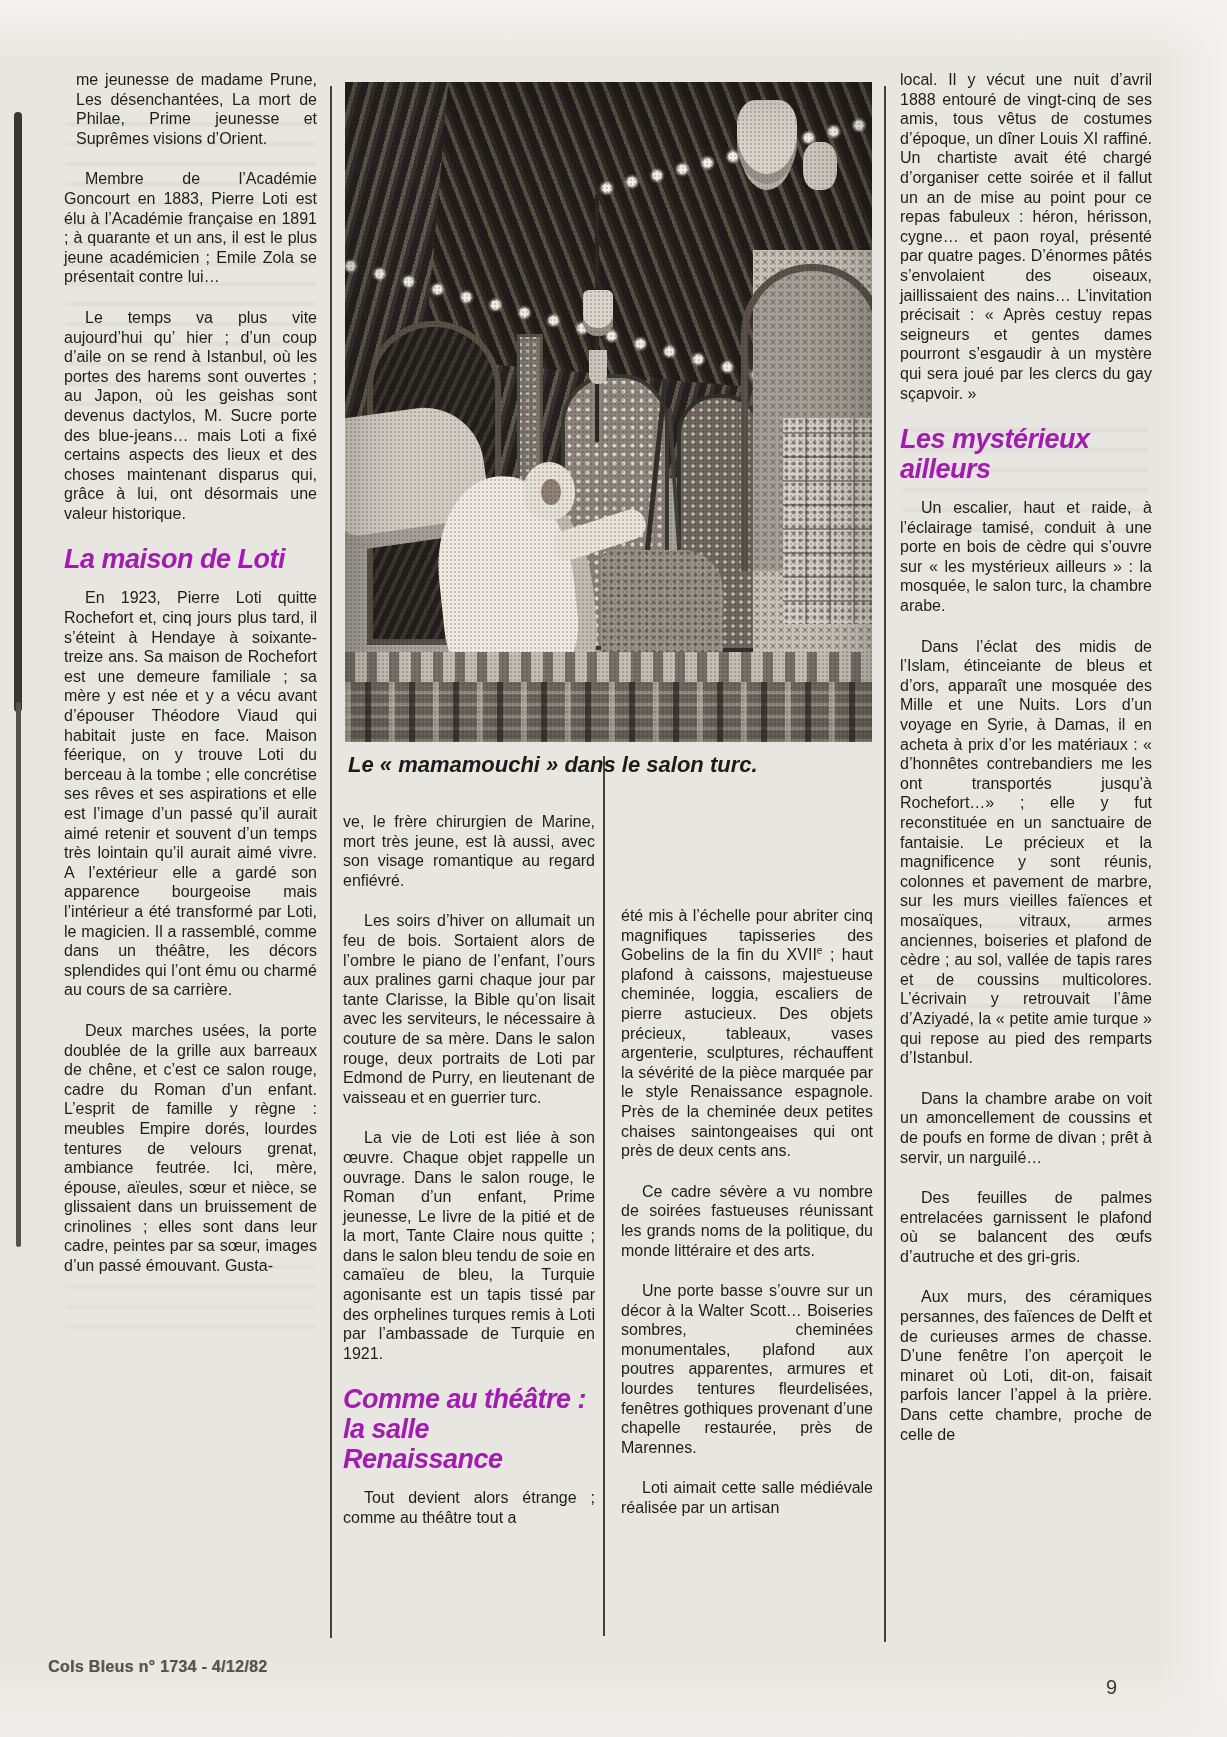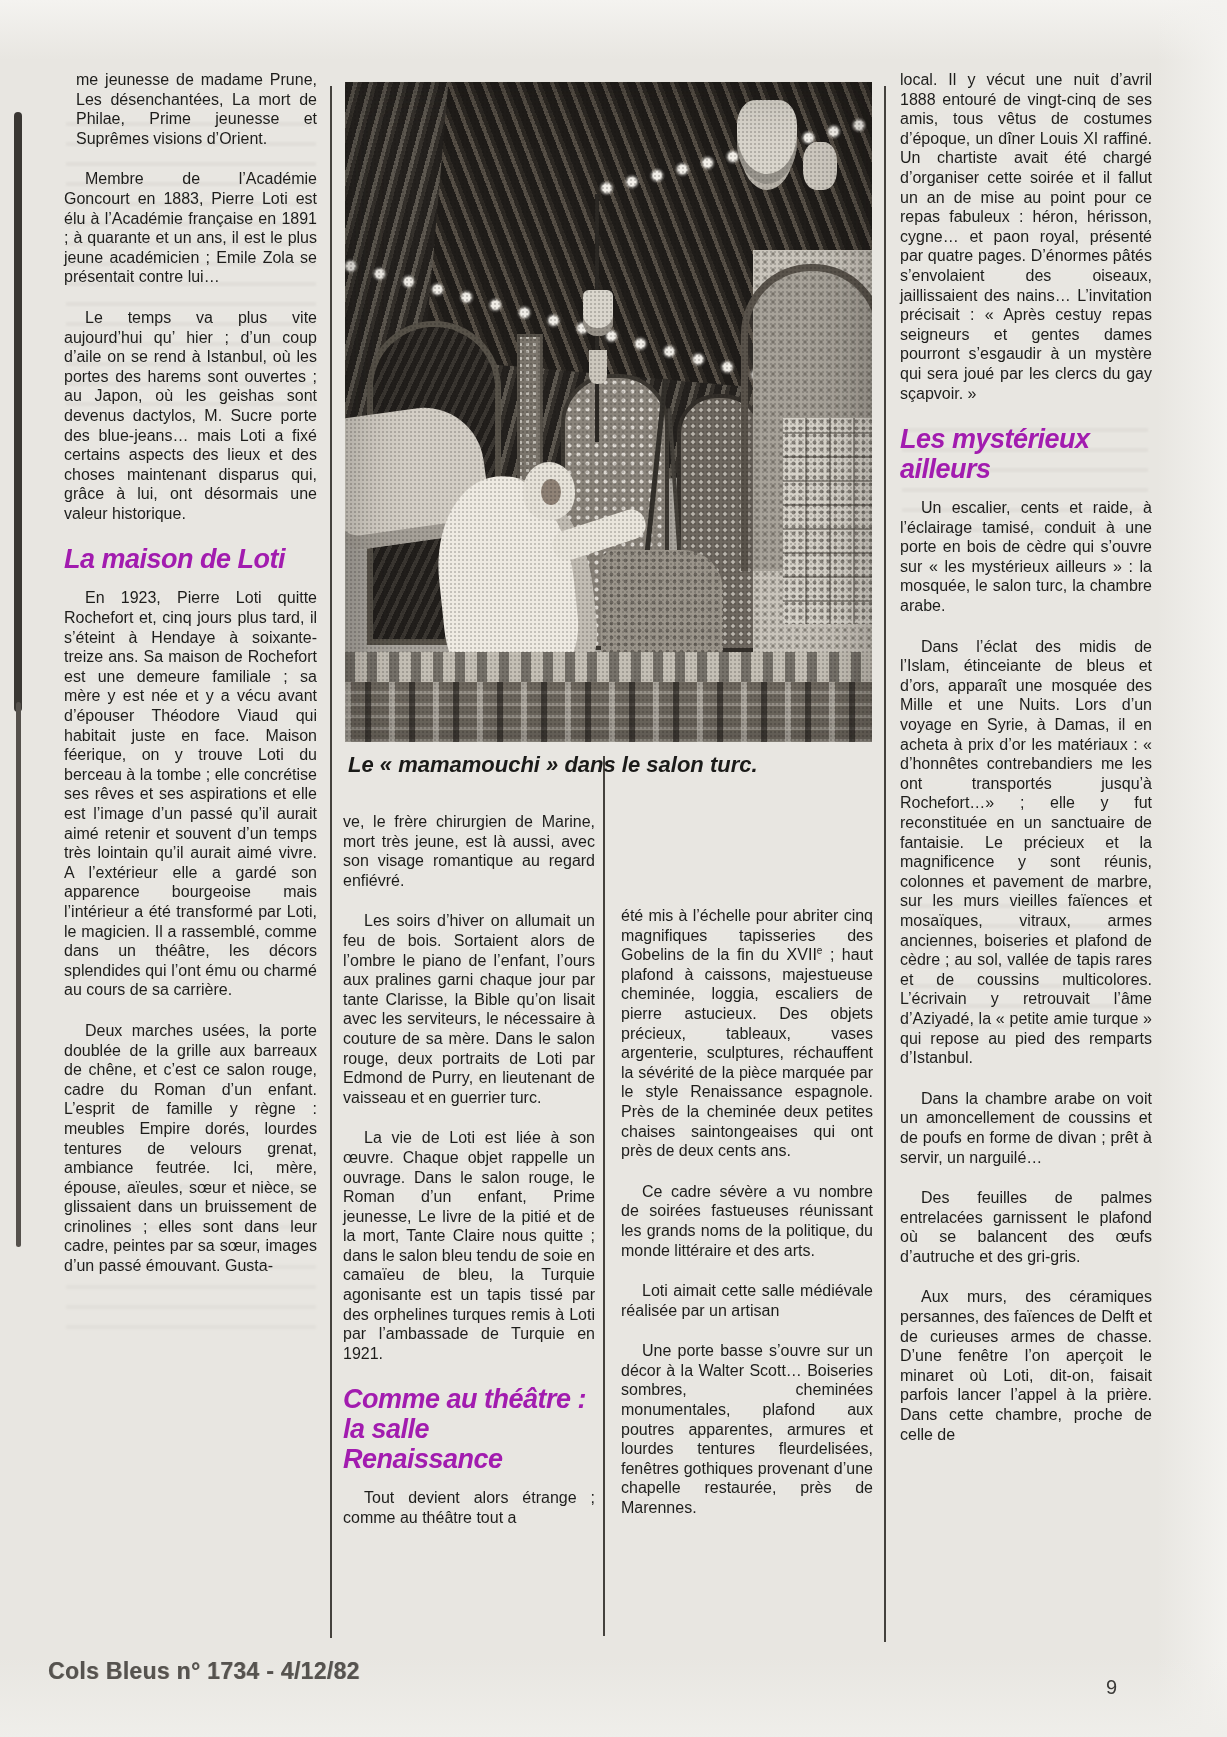--- a/index.html
+++ b/index.html
@@ -39,21 +39,21 @@
   .col2{left:343px;top:812px;width:252px;}
   .col3{left:621px;top:906px;width:252px;}
   .col4{left:900px;top:70px;width:252px;}
   .head{font-style:italic;font-weight:bold;font-size:27px;line-height:30px;
     margin:8px 0 14px;text-indent:0;letter-spacing:-0.5px;color:#a21caf;text-align:left;}
   .ital{}
   sup{font-size:10px;line-height:0;}
 
   .caption{position:absolute;left:348px;top:752px;width:524px;
     font-style:italic;font-weight:bold;font-size:22px;color:#1b1b19;}
-  .footer{position:absolute;left:48px;top:1658px;font-size:23px;font-weight:bold;
+  .footer{position:absolute;left:48px;top:1658px;font-size:16px;font-weight:bold;
     color:#56534f;letter-spacing:.3px;text-shadow:.7px 0 0 rgba(86,83,79,.5);}
   .pagenum{position:absolute;left:1106px;top:1676px;font-size:20px;color:#3b3a38;}
 
   
   .photo{position:absolute;left:345px;top:82px;width:527px;height:660px;
     background:#a8a49d;overflow:hidden;}
   .ph{position:absolute;}
   .ceilA{left:-80px;top:-90px;width:560px;height:500px;transform:rotate(-7deg);
     background:repeating-linear-gradient(112deg,#24211e 0 7px,#5d5850 7px 11px,#35312c 11px 15px);}
   .ceilB{right:-90px;top:-130px;width:520px;height:430px;transform:rotate(5deg);
@@ -180,28 +180,28 @@
     <p class="nofirst">ve, le frère chirurgien de Marine, mort très jeune, est là aussi, avec son visage romantique au regard enfiévré.</p>
     <p>Les soirs d’hiver on allumait un feu de bois. Sortaient alors de l’ombre le piano de l’enfant, l’ours aux pralines garni chaque jour par tante Clarisse, la Bible qu’on lisait avec les serviteurs, le nécessaire à couture de sa mère. Dans le salon rouge, deux portraits de Loti par Edmond de Purry, en lieutenant de vaisseau et en guerrier turc.</p>
     <p><span>La vie de Loti est liée à son œuvre. Chaque objet rappelle un ouvrage. Dans le salon rouge, le </span><span class="ital">Roman d’un enfant, Prime jeunesse, Le livre de la pitié et de la mort, Tante Claire nous quitte ;</span><span> dans le salon bleu tendu de soie en camaïeu de bleu, la </span><span class="ital">Turquie agonisante</span><span> est un tapis tissé par des orphelines turques remis à Loti par l’ambassade de Turquie en 1921.</span></p>
     <h2 class="head">Comme au théâtre : la salle Renaissance</h2>
     <p>Tout devient alors étrange ; comme au théâtre tout a</p>
   </section>
 
   <section class="col col3">
     <p class="nofirst"><span>été mis à l’échelle pour abriter cinq magnifiques tapisseries des Gobelins de la fin du XVII</span><sup>e</sup><span> ; haut plafond à caissons, majestueuse cheminée, loggia, escaliers de pierre astucieux. Des objets précieux, tableaux, vases argenterie, sculptures, réchauffent la sévérité de la pièce marquée par le style Renaissance espagnole. Près de la cheminée deux petites chaises saintongeaises qui ont près de deux cents ans.</span></p>
     <p>Ce cadre sévère a vu nombre de soirées fastueuses réunissant les grands noms de la politique, du monde littéraire et des arts.</p>
+    <p>Une porte basse s’ouvre sur un décor à la Walter Scott… Boiseries sombres, cheminées monumentales, plafond aux poutres apparentes, armures et lourdes tentures fleurdelisées, fenêtres gothiques provenant d’une chapelle restaurée, près de Marennes.</p>
     <p>Loti aimait cette salle médiévale réalisée par un artisan</p>
-    <p>Une porte basse s’ouvre sur un décor à la Walter Scott… Boiseries sombres, cheminées monumentales, plafond aux poutres apparentes, armures et lourdes tentures fleurdelisées, fenêtres gothiques provenant d’une chapelle restaurée, près de Marennes.</p>
   </section>
 
   <section class="col col4">
     <p class="nofirst">local. Il y vécut une nuit d’avril 1888 entouré de vingt-cinq de ses amis, tous vêtus de costumes d’époque, un dîner Louis XI raffiné. Un chartiste avait été chargé d’organiser cette soirée et il fallut un an de mise au point pour ce repas fabuleux : héron, hérisson, cygne… et paon royal, présenté par quatre pages. D’énormes pâtés s’envolaient des oiseaux, jaillissaient des nains… L’invitation précisait : « Après cestuy repas seigneurs et gentes dames pourront s’esgaudir à un mystère qui sera joué par les clercs du gay sçapvoir. »</p>
     <h2 class="head">Les mystérieux ailleurs</h2>
-    <p>Un escalier, cents et raide, à l’éclairage tamisé, conduit à une porte en bois de cèdre qui s’ouvre sur « les mystérieux ailleurs » : la mosquée, le salon turc, la chambre arabe.</p>
+    <p>Un escalier, haut et raide, à l’éclairage tamisé, conduit à une porte en bois de cèdre qui s’ouvre sur « les mystérieux ailleurs » : la mosquée, le salon turc, la chambre arabe.</p>
     <p>Dans l’éclat des midis de l’Islam, étinceiante de bleus et d’ors, apparaît une mosquée des Mille et une Nuits. Lors d’un voyage en Syrie, à Damas, il en acheta à prix d’or les matériaux : « d’honnêtes contrebandiers me les ont transportés jusqu’à Rochefort…» ; elle y fut reconstituée en un sanctuaire de fantaisie. Le précieux et la magnificence y sont réunis, colonnes et pavement de marbre, sur les murs vieilles faïences et mosaïques, vitraux, armes anciennes, boiseries et plafond de cèdre ; au sol, vallée de tapis rares et de coussins multicolores. L’écrivain y retrouvait l’âme d’Aziyadé, la « petite amie turque » qui repose au pied des remparts d’Istanbul.</p>
     <p>Dans la chambre arabe on voit un amoncellement de coussins et de poufs en forme de divan ; prêt à servir, un narguilé…</p>
     <p>Des feuilles de palmes entrelacées garnissent le plafond où se balancent des œufs d’autruche et des gri-gris.</p>
     <p>Aux murs, des céramiques persannes, des faïences de Delft et de curieuses armes de chasse. D’une fenêtre l’on aperçoit le minaret où Loti, dit-on, faisait parfois lancer l’appel à la prière. Dans cette chambre, proche de celle de</p>
   </section>
 
   <div class="footer">Cols Bleus n° 1734 - 4/12/82</div>
   <div class="pagenum">9</div>
 
 </div>

